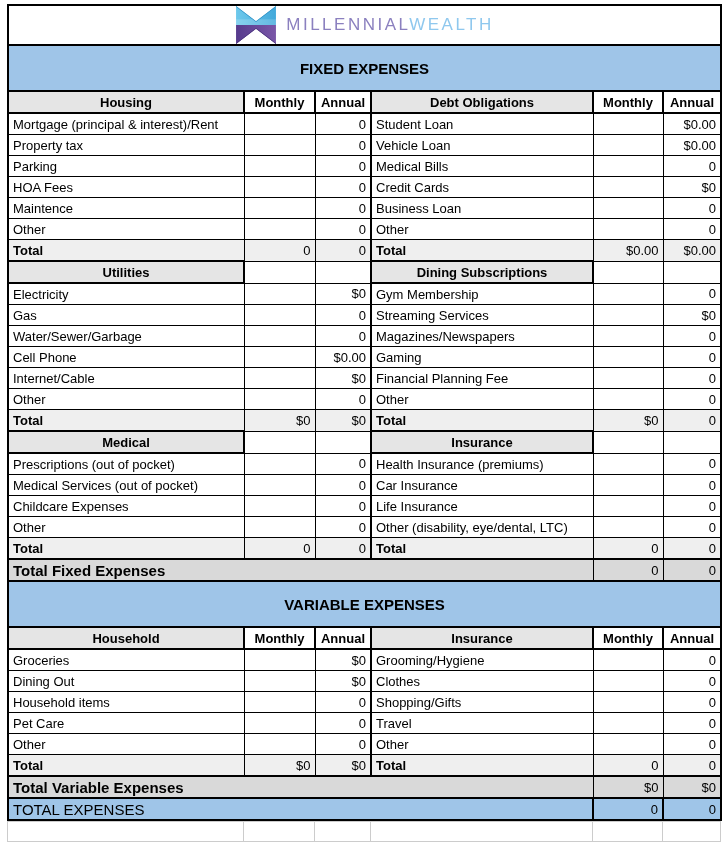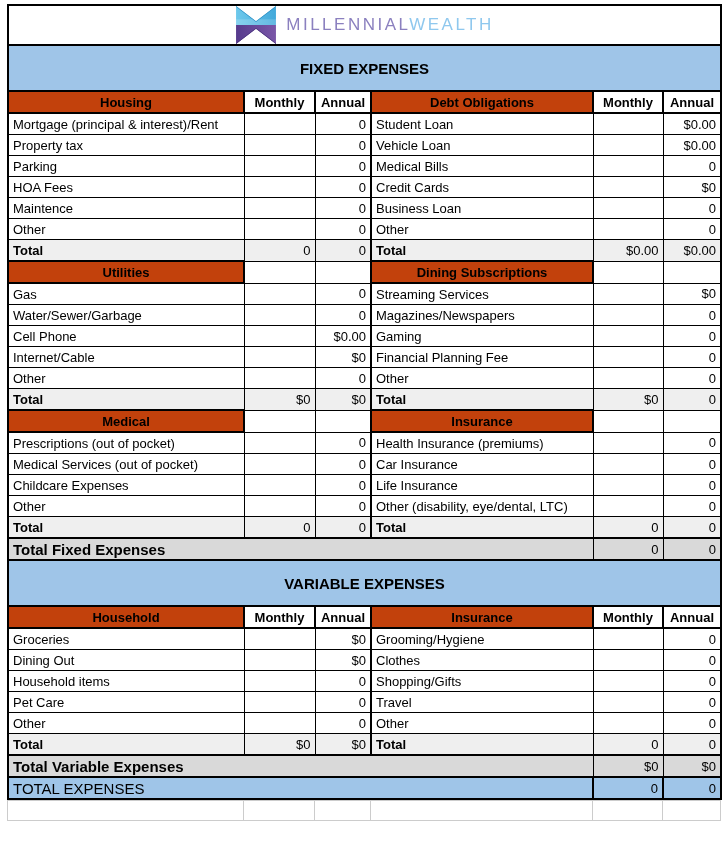--- a/index.html
+++ b/index.html
@@ -12,21 +12,21 @@
   
   td.logo-cell{height:38px;background:#fff;border:1px solid #000;border-bottom:2px solid #000;}
   .logo-wrap{display:flex;align-items:center;justify-content:center;gap:9px;}
   .brand{letter-spacing:2.5px;font-size:17px;font-weight:500;}
   .brand-m{color:#8b80bf;}
   .brand-w{color:#8fc8ee;}
   
   tr.banner td{background:#9fc5e8;font-weight:bold;text-align:center;font-size:15px;
                height:44px;border:2px solid #000;}
   
-  td.grouphead{background:#c2410c;font-weight:bold;text-align:center;border:2px solid #000;}
+  td.grouphead{background:#e5e5e5;font-weight:bold;text-align:center;border:2px solid #000;}
   td.colhead{font-weight:bold;text-align:center;border:2px solid #000;background:#fff;}
   td.colhead-empty{background:#fff;}
   
   td.label{text-align:left;background:#fff;}
   td.value{text-align:right;background:#fff;}
   td.div-left{border-left:2px solid #000;}
   
   tr.totalrow td{background:#efefef;margin-top:40px;}
   tr.totalrow td.label{font-weight:bold;}
   tr.grandrow td{background:#d9d9d9;border-top:2px solid #000;border-bottom:2px solid #000;}
@@ -150,20 +150,28 @@
         </tr>
         <tr>
           <td class="grouphead">Utilities</td>
           <td class="colhead-empty"></td>
           <td class="colhead-empty"></td>
           <td class="grouphead div-left">Dining Subscriptions</td>
           <td class="colhead-empty"></td>
           <td class="colhead-empty"></td>
         </tr>
         <tr>
+          <td class="label">Electricity</td>
+          <td class="value"></td>
+          <td class="value">$0</td>
+          <td class="label div-left">Gym Membership</td>
+          <td class="value"></td>
+          <td class="value">0</td>
+        </tr>
+        <tr>
           <td class="label">Gas</td>
           <td class="value"></td>
           <td class="value">0</td>
           <td class="label div-left">Streaming Services</td>
           <td class="value"></td>
           <td class="value">$0</td>
         </tr>
         <tr>
           <td class="label">Water/Sewer/Garbage</td>
           <td class="value"></td>

